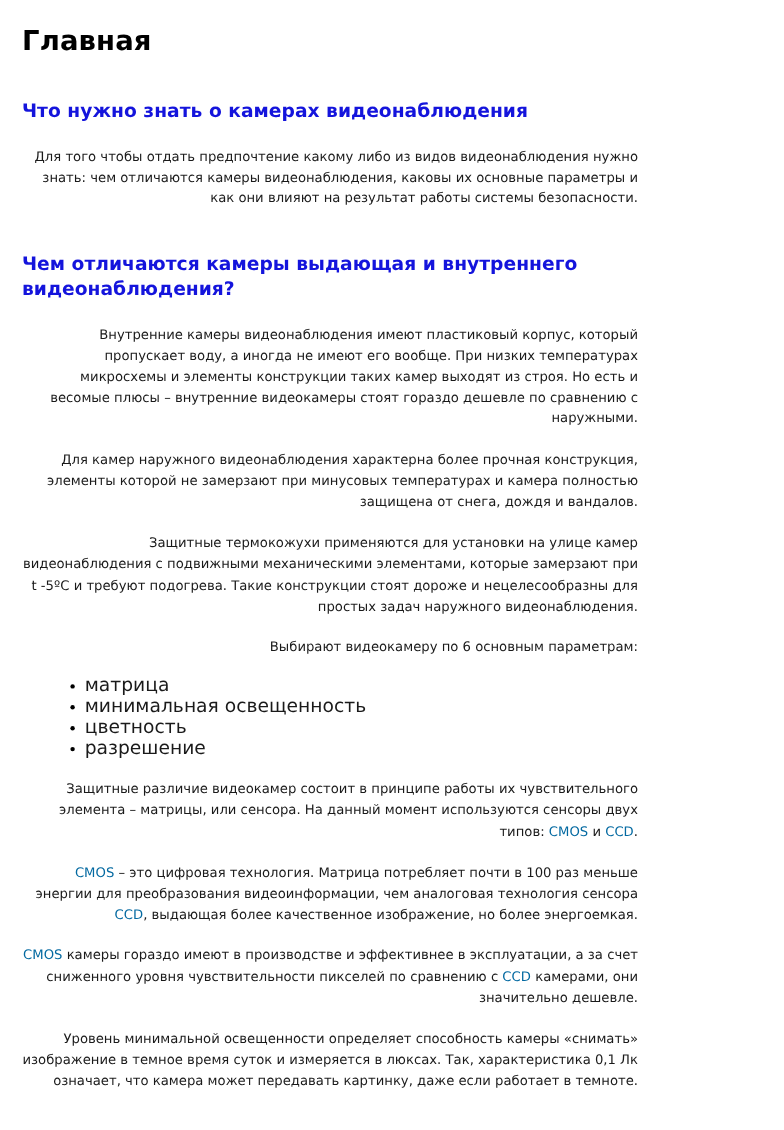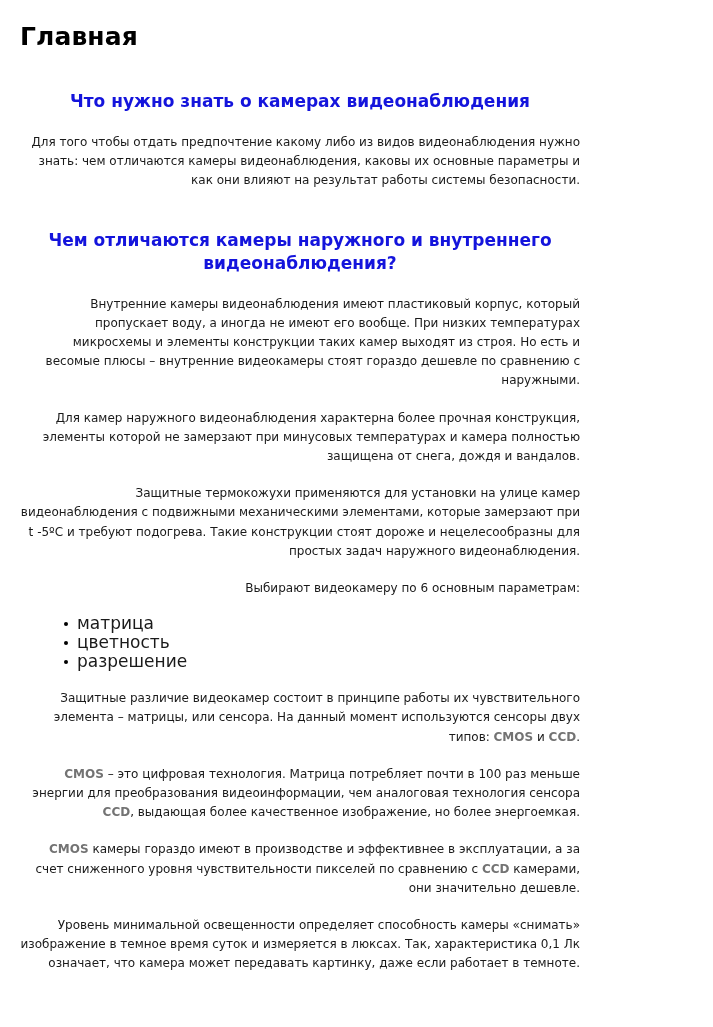--- a/index.html
+++ b/index.html
@@ -28,21 +28,20 @@
     margin: 8px 0 0 0;
     letter-spacing: 0.1px;
   }
   .h2 {
     font-size: 17px;
     line-height: 23px;
     font-weight: bold;
     color: #1414dc;
     margin: 38px 0 0 0;
     max-width: 660px;
-    text-align: center;
   }
   .h3 {
     font-size: 13.5px;
     line-height: 19px;
     font-weight: bold;
     color: #1414dc;
     margin: 25px 0 0 0;
   }
   p.body {
     font-size: 12px;
@@ -50,24 +49,23 @@
     margin: 18px 0 0 0;
     color: #1a1a1a;
     max-width: 678px;
     text-align: right;
   }
   p.body.first-after-h2 {
     margin-top: 20px;
   }
   a.inline-link,
   .inline-link {
-    color: #737373;
+    color: #0369a1;
     text-decoration: none;
     cursor: pointer;
-    font-weight: bold;
   }
   ul.param-list {
     margin: 16px 0 0 0;
     padding: 0 0 0 44px;
     list-style: none;
   }
   ul.param-list li {
     font-size: 17px;
     line-height: 19px;
     color: #1a1a1a;
@@ -89,33 +87,34 @@
 <body>
 
 <div class="page">
 
   <h1 class="page-title">Главная</h1>
 
   <h2 class="h2">Что нужно знать о камерах видеонаблюдения</h2>
 
   <p class="body first-after-h2">Для того чтобы отдать предпочтение какому либо из видов видеонаблюдения нужно знать: чем отличаются камеры видеонаблюдения, каковы их основные параметры и как они влияют на результат работы системы безопасности.</p>
 
-  <h2 class="h2">Чем отличаются камеры наружного и внутреннего видеонаблюдения?</h2>
+  <h2 class="h2">Чем отличаются камеры выдающая и внутреннего видеонаблюдения?</h2>
 
   <p class="body first-after-h2">Внутренние камеры видеонаблюдения имеют пластиковый корпус, который пропускает воду, а иногда не имеют его вообще. При низких температурах микросхемы и элементы конструкции таких камер выходят из строя. Но есть и весомые плюсы – внутренние видеокамеры стоят гораздо дешевле по сравнению с наружными.</p>
 
   <p class="body">Для камер наружного видеонаблюдения характерна более прочная конструкция, элементы которой не замерзают при минусовых температурах и камера полностью защищена от снега, дождя и вандалов.</p>
 
   <p class="body">Защитные термокожухи применяются для установки на улице камер видеонаблюдения с подвижными механическими элементами, которые замерзают при t -5ºС и требуют подогрева. Такие конструкции стоят дороже и нецелесообразны для простых задач наружного видеонаблюдения.</p>
 
 
   <p class="body">Выбирают видеокамеру по 6 основным параметрам:</p>
 
   <ul class="param-list">
     <li>матрица</li>
+    <li>минимальная освещенность</li>
     <li>цветность</li>
     <li>разрешение</li>
   </ul>
 
   <p class="body"><span>Защитные различие видеокамер состоит в принципе работы их чувствительного элемента – матрицы, или сенсора. На данный момент используются сенсоры двух типов: </span><a class="inline-link">CMOS</a><span> и </span><a class="inline-link">CCD</a><span>.</span></p>
 
   <p class="body"><a class="inline-link">CMOS</a><span> – это цифровая технология. Матрица потребляет почти в 100 раз меньше энергии для преобразования видеоинформации, чем аналоговая технология сенсора </span><a class="inline-link">CCD</a><span>, выдающая более качественное изображение, но более энергоемкая.</span></p>
 
   <p class="body"><a class="inline-link">CMOS</a><span> камеры гораздо имеют в производстве и эффективнее в эксплуатации, а за счет сниженного уровня чувствительности пикселей по сравнению с </span><a class="inline-link">CCD</a><span> камерами, они значительно дешевле.</span></p>
 

